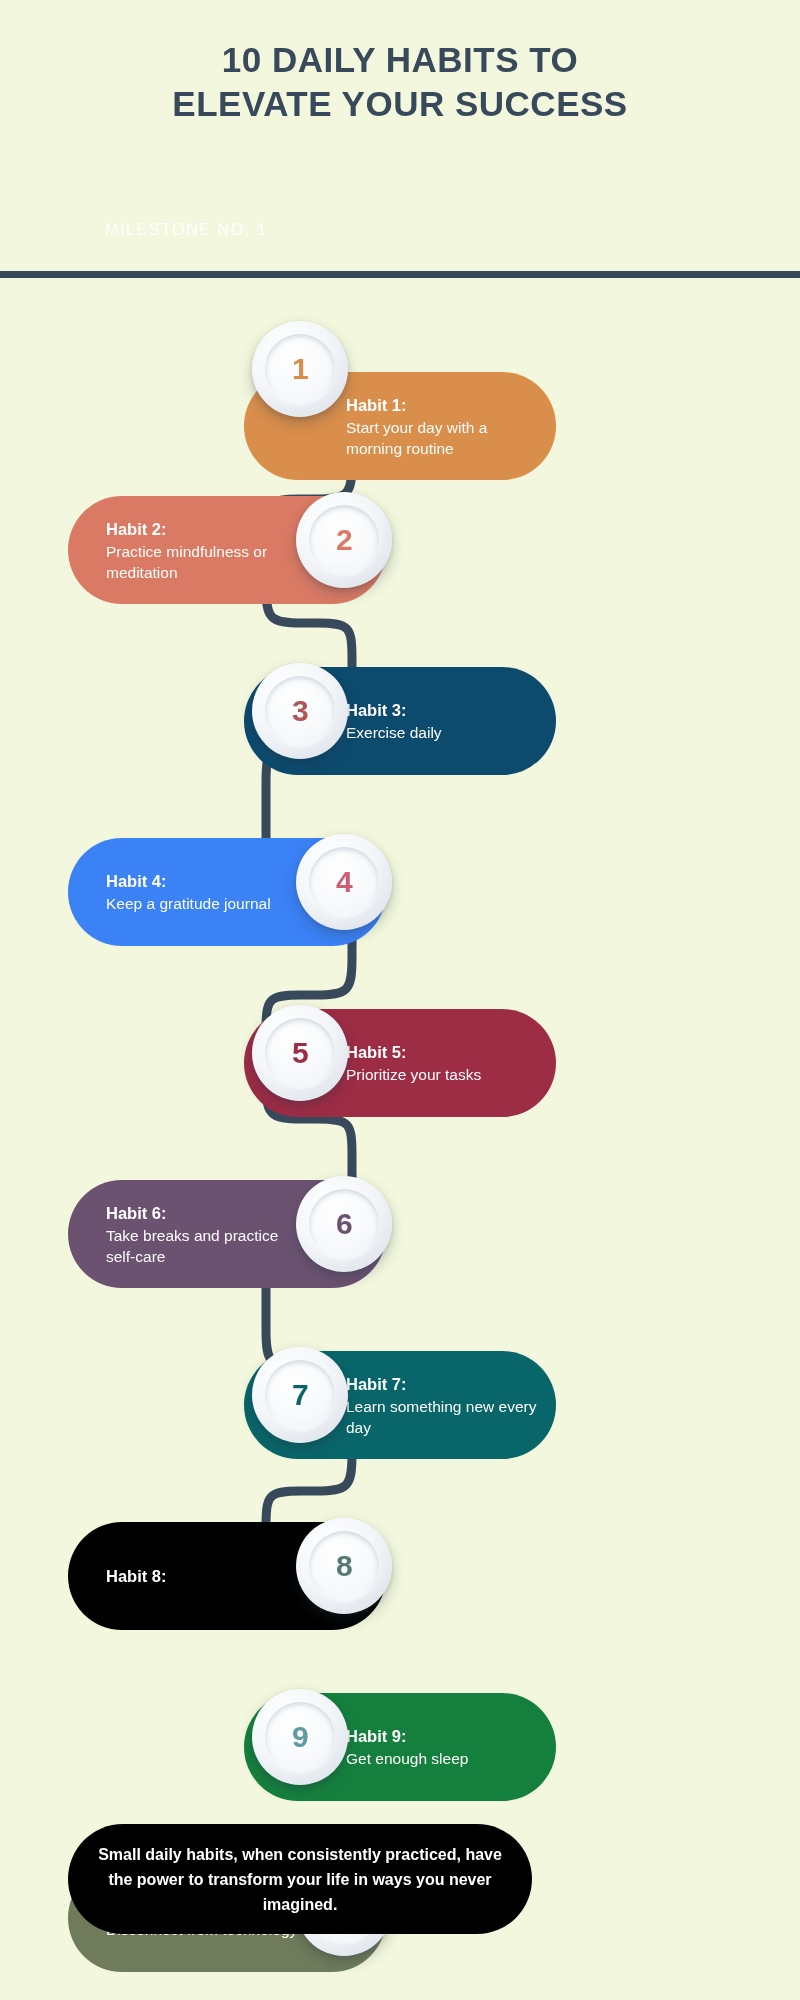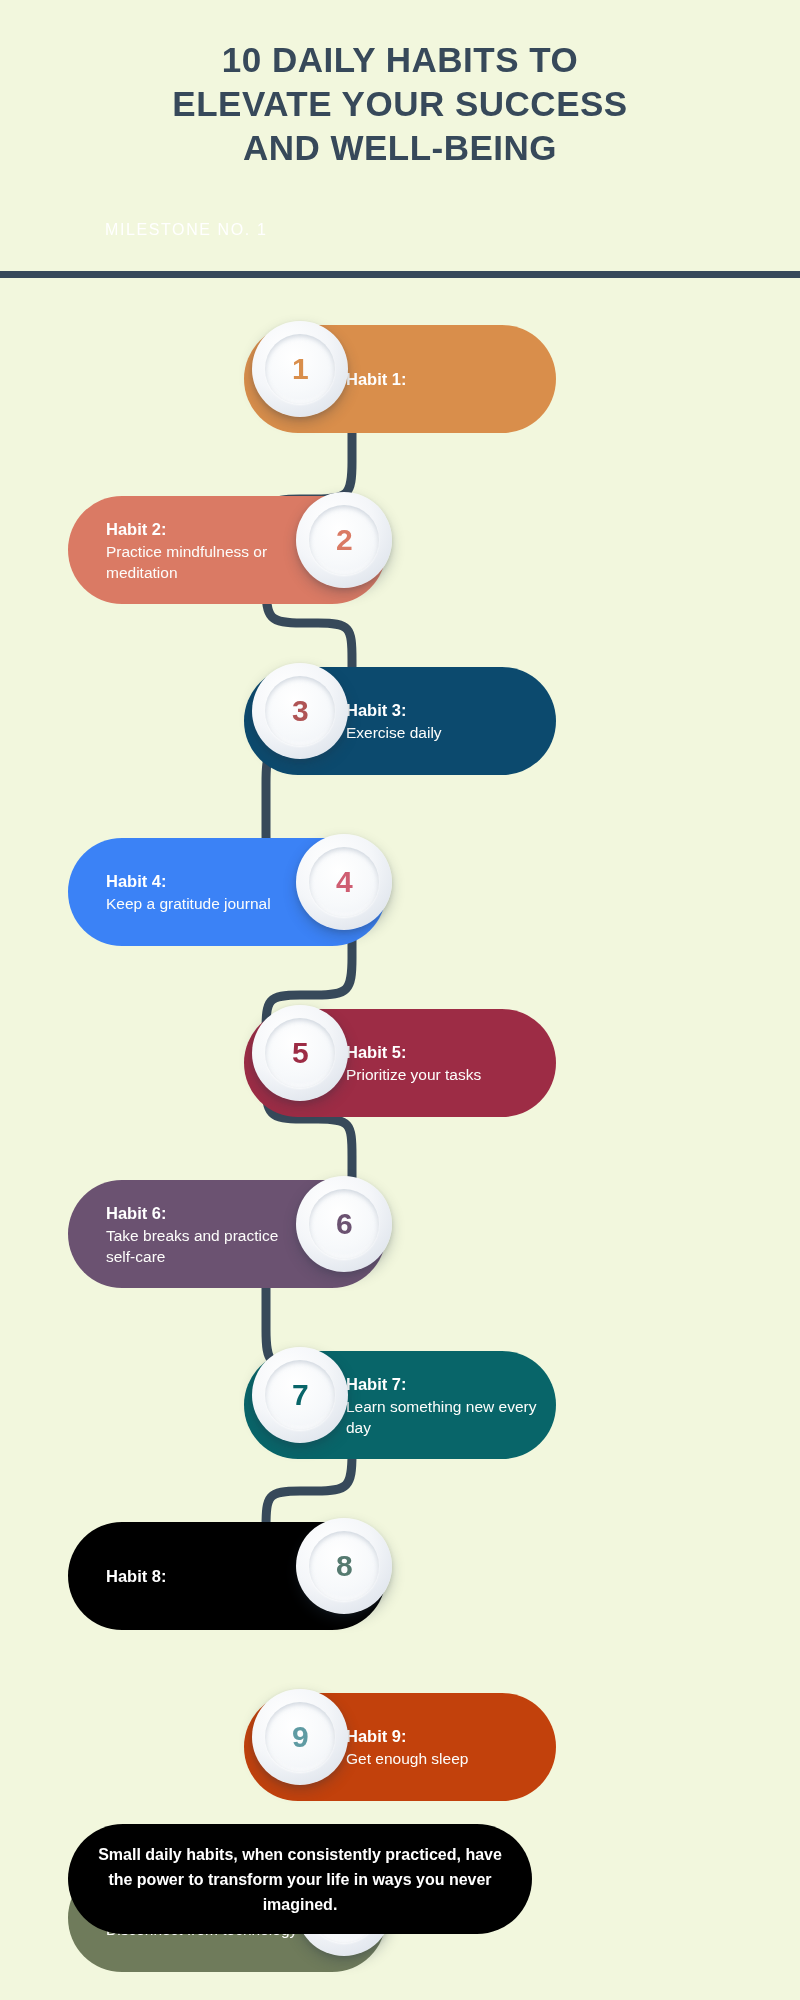--- a/index.html
+++ b/index.html
@@ -181,21 +181,20 @@
 </style>
 </head>
 <body>
 
 <div id="page">
 
   <div class="header">
     <div class="title">
       <span class="title-line">10 Daily Habits to</span>
       <span class="title-line">Elevate Your Success</span>
-      <span class="title-line">and Well-Being</span>
     </div>
     <div class="milestone">MILESTONE NO. 1</div>
     <div class="header-rule"></div>
   </div>
 
   <svg class="connector" viewBox="0 0 800 1600" width="800" height="1600" preserveAspectRatio="none">
     <path id="connector-path" fill="none" stroke="#37495a" stroke-width="9" stroke-linecap="round" d="
             M 318 115
             C 350 115, 352 119, 352 152
             L 352 202
@@ -234,23 +233,24 @@
             C 352 1227, 348 1231, 316 1231
             L 300 1231
             C 268 1231, 266 1235, 266 1268
             L 266 1318
             C 266 1351, 270 1355, 302 1355
             L 318 1355
           "></path>
   </svg>
 
   <div class="row right" style="left:244px; top:325px;">
-    <div class="pill" style="background:#d98e4b;">
+    <div class="pill" style="background:#d98e4b;margin-top:47px;">
       <div class="pill-text">
         <span class="habit-title">Habit 1:</span>
+        <span class="habit-desc">Start your day with a morning routine</span>
       </div>
     </div>
     <div class="badge">
       <div class="badge-inner">
         <span class="badge-num" style="color:#d98e4b;">1</span>
       </div>
     </div>
   </div>
 
   <div class="row left" style="left:68px; top:496px;">
@@ -344,21 +344,21 @@
       </div>
     </div>
     <div class="badge">
       <div class="badge-inner">
         <span class="badge-num" style="color:#557a70;">8</span>
       </div>
     </div>
   </div>
 
   <div class="row right" style="left:244px; top:1693px;">
-    <div class="pill" style="background:#c2410c;text-decoration:underline;">
+    <div class="pill" style="background:#15803d;text-decoration:underline;">
       <div class="pill-text">
         <span class="habit-title">Habit 9:</span>
         <span class="habit-desc">Get enough sleep</span>
       </div>
     </div>
     <div class="badge">
       <div class="badge-inner">
         <span class="badge-num" style="color:#5f9ba3;">9</span>
       </div>
     </div>

